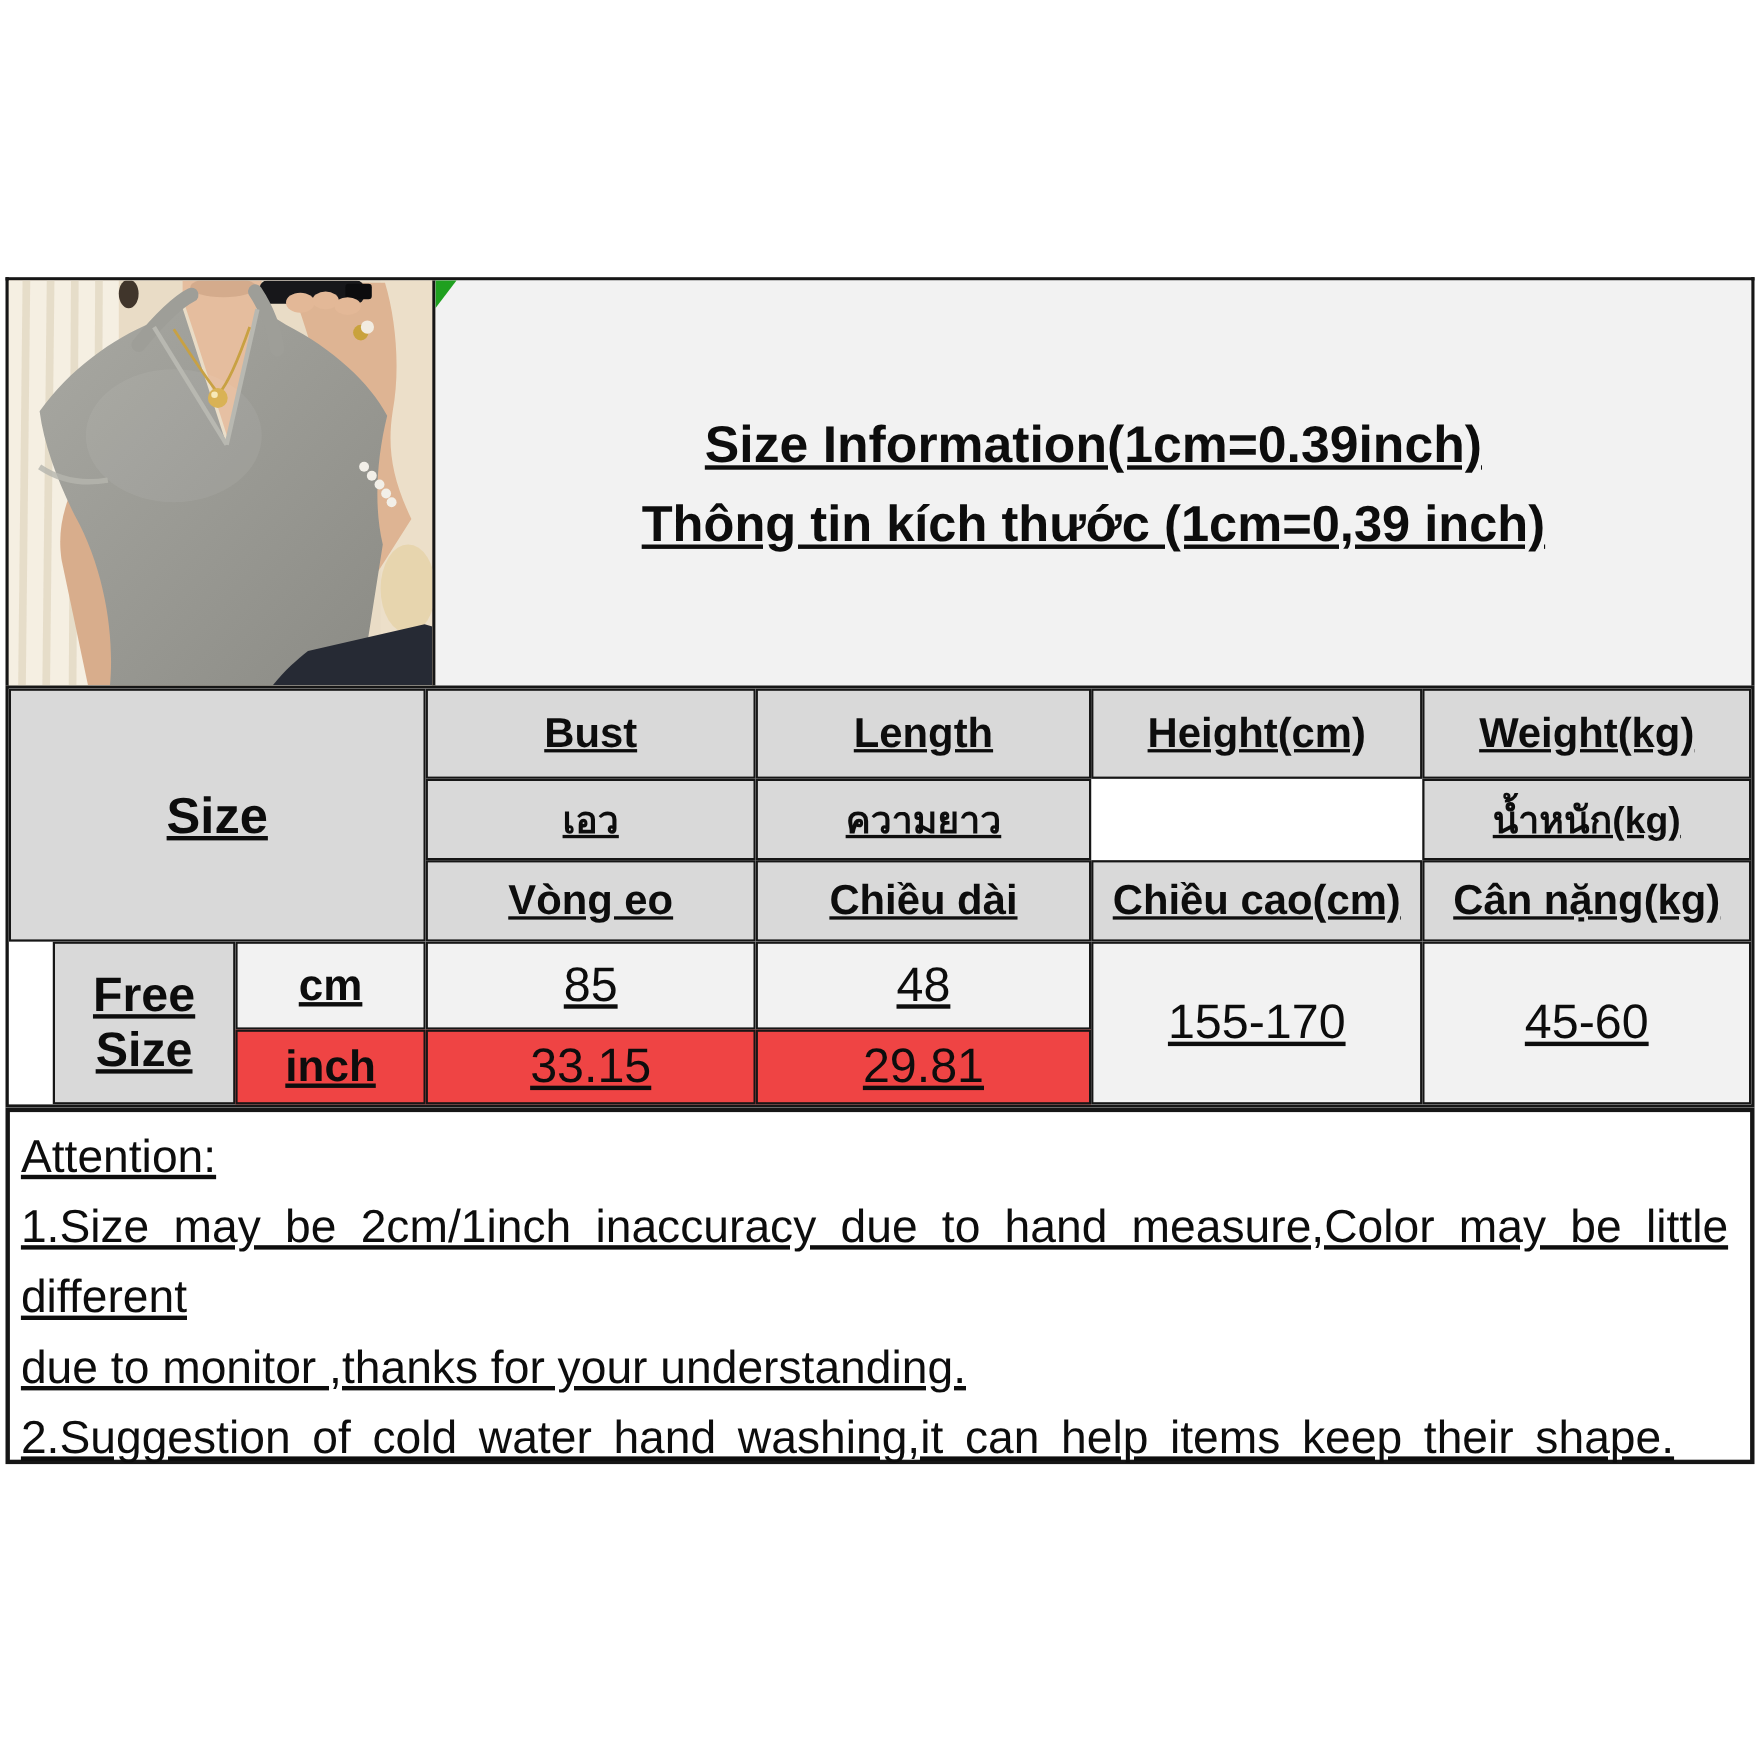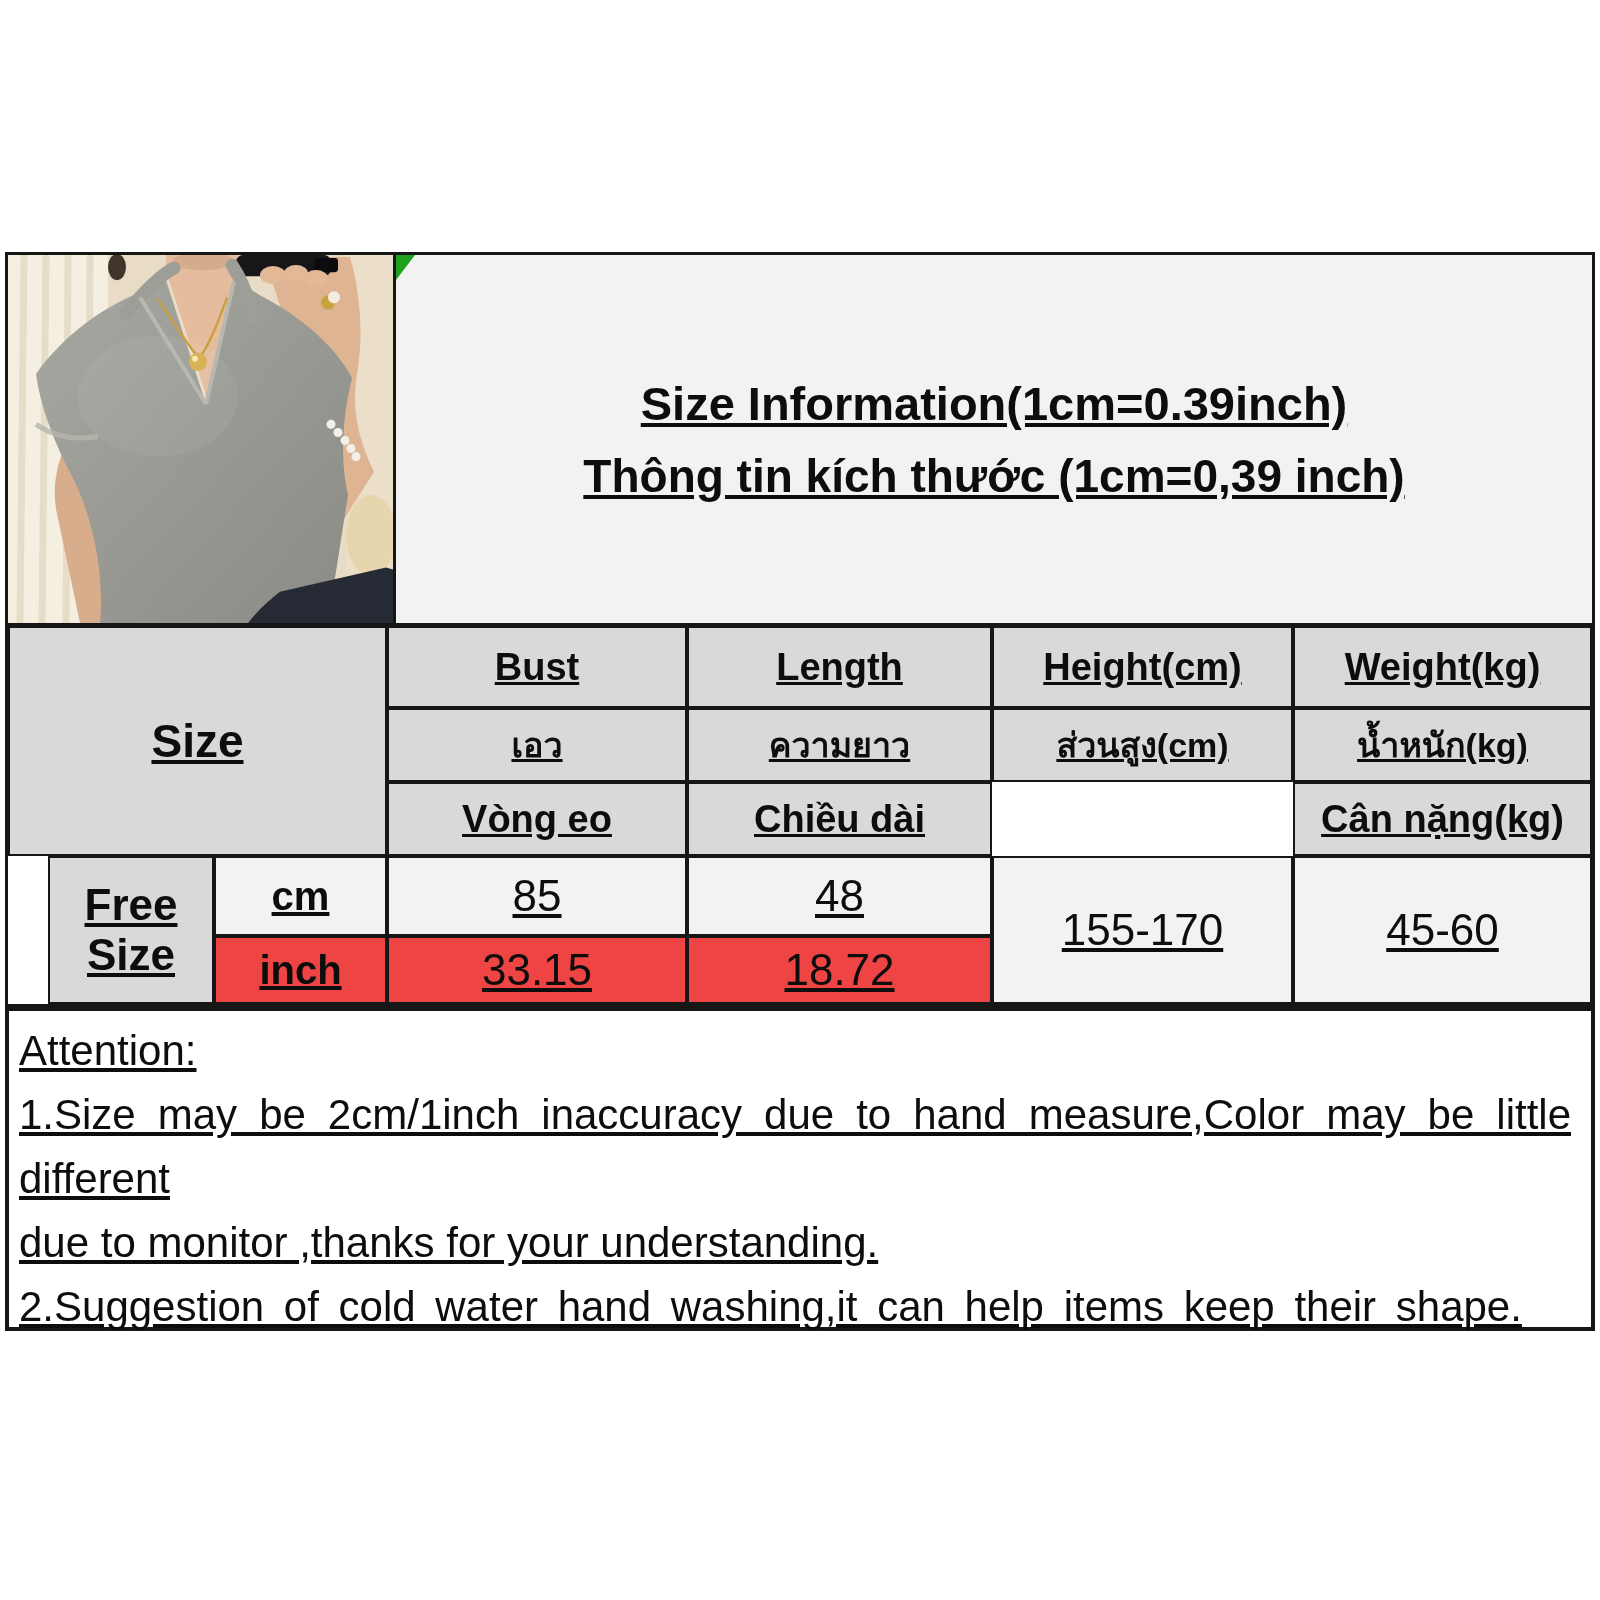--- a/index.html
+++ b/index.html
@@ -123,36 +123,36 @@
     <div class="size-grid">
       <div class="cell corner">Size</div>
 
       <div class="cell hdr hdr-en" style="grid-column:3;grid-row:1">Bust</div>
       <div class="cell hdr hdr-en" style="grid-column:4;grid-row:1">Length</div>
       <div class="cell hdr hdr-en" style="grid-column:5;grid-row:1">Height(cm)</div>
       <div class="cell hdr hdr-en" style="grid-column:6;grid-row:1">Weight(kg)</div>
 
       <div class="cell hdr hdr-th" style="grid-column:3;grid-row:2">เอว</div>
       <div class="cell hdr hdr-th" style="grid-column:4;grid-row:2">ความยาว</div>
-      <div class="cell hdr hdr-th" style="grid-column:5;grid-row:2">ส่วนสูง(cm)</div>
       <div class="cell hdr hdr-th" style="grid-column:6;grid-row:2">น้ำหนัก(kg)</div>
 
       <div class="cell hdr hdr-vi" style="grid-column:3;grid-row:3">Vòng eo</div>
       <div class="cell hdr hdr-vi" style="grid-column:4;grid-row:3">Chiều dài</div>
+      <div class="cell hdr hdr-vi" style="grid-column:5;grid-row:3">Chiều cao(cm)</div>
       <div class="cell hdr hdr-vi" style="grid-column:6;grid-row:3">Cân nặng(kg)</div>
 
       <div class="cell freesize">Free Size</div>
 
       <div class="cell unit light" style="grid-column:2;grid-row:4">cm</div>
       <div class="cell unit white" style="grid-column:2;grid-row:5">inch</div>
 
       <div class="cell val light" style="grid-column:3;grid-row:4">85</div>
       <div class="cell val light" style="grid-column:4;grid-row:4">48</div>
       <div class="cell val white" style="grid-column:3;grid-row:5">33.15</div>
-      <div class="cell val white" style="grid-column:4;grid-row:5">18.72</div>
+      <div class="cell val white" style="grid-column:4;grid-row:5">29.81</div>
 
       <div class="cell val range" style="grid-column:5">155-170</div>
       <div class="cell val range" style="grid-column:6">45-60</div>
     </div>
 
     <div class="attention">
       <div>Attention:</div>
       <div class="note-justify">1.Size may be 2cm/1inch inaccuracy due to hand measure,Color may be little different</div>
       <div>due to monitor ,thanks for your understanding.</div>
       <div class="note2">2.Suggestion of cold water hand washing,it can help items keep their shape.</div>

